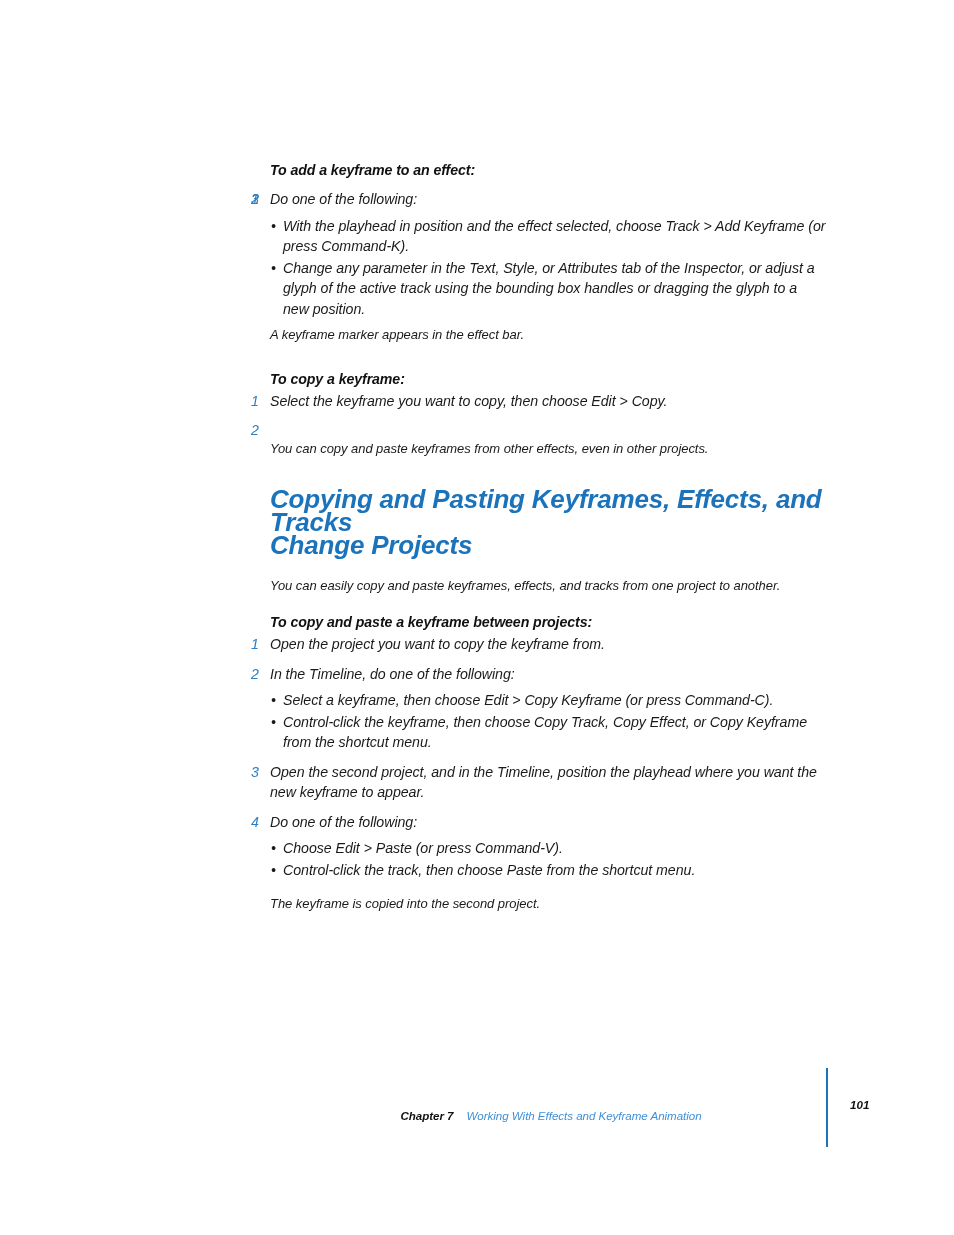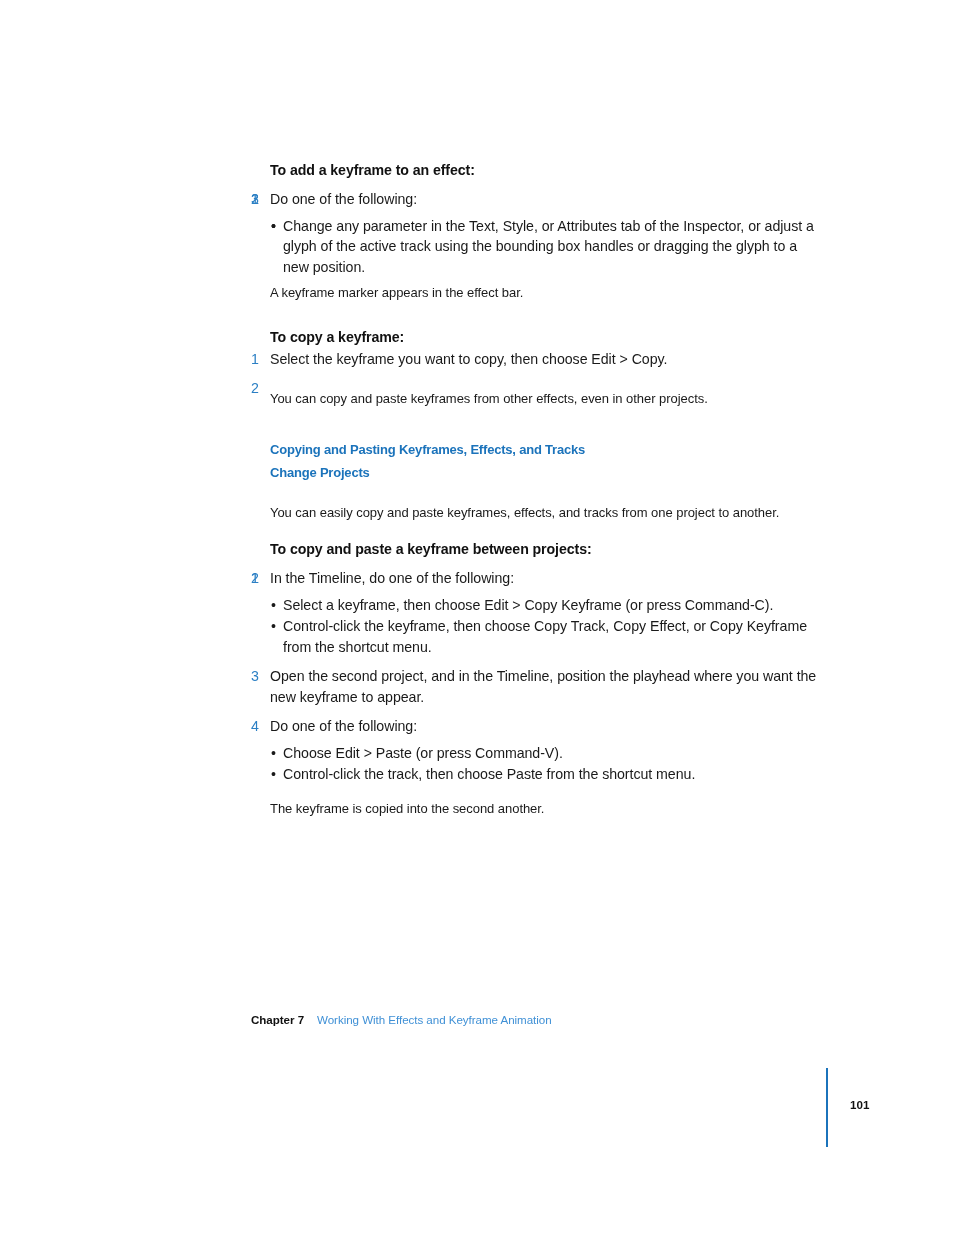--- a/index.html
+++ b/index.html
@@ -16,20 +16,21 @@
     -webkit-font-smoothing: antialiased;
   }
 
   .page {
     position: absolute;
     left: 0;
     top: 0;
     width: 954px;
     height: 1235px;
     overflow: hidden;
+    font-style: italic;
   }
 
   
   .content {
     position: absolute;
     left: 251px;
     top: 160px;
     width: 575px;
   }
 
@@ -38,21 +39,21 @@
     margin: 0 0 2px 19px;
     font-size: 14.2px;
     font-weight: bold;
     letter-spacing: -0.1px;
     color: #111111;
     line-height: 20px;
   }
 
   .section-head {
     margin: 0 0 1px 19px;
-    font-size: 13px;
+    font-size: 26px;
     font-weight: bold;
     color: #1b73bb;
     line-height: 23px;
     letter-spacing: -0.2px;
   }
 
   
   .steps {
     list-style: none;
     margin: 0;
@@ -110,26 +111,27 @@
     letter-spacing: -0.05px;
   }
   .spacer-md { height: 16px; }
   .spacer-lg { height: 23px; }
   .spacer-xl { height: 28px; }
 
   
   .footer {
     position: absolute;
     left: 251px;
-    top: 1012px;
+    top: 1108px;
     width: 600px;
     height: 24px;
     font-size: 11.6px;
     line-height: 16px;
     letter-spacing: -0.05px;
+    text-align: center;
   }
   .footer .chapter-label {
     font-weight: bold;
     color: #111111;
   }
   .footer .chapter-title {
     color: #3f90d6;
     margin-left: 13px;
   }
   .footer-rule {
@@ -168,20 +170,21 @@
         <li class="step">
           <span class="num">2</span>
         </li>
         <li class="step tight">
           <span class="num">3</span>
           <span>Do one of the following:</span>
 
           <ul class="bullets">
             <li class="bullet">
               <span class="dot">•</span>
+              <span>With the playhead in position and the effect selected, choose Track &gt; Add Keyframe (or press Command-K).</span>
             </li>
             <li class="bullet">
               <span class="dot">•</span>
               <span>Change any parameter in the Text, Style, or Attributes tab of the Inspector, or adjust a glyph of the active track using the bounding box handles or dragging the glyph to a new position.</span>
             </li>
           </ul>
         </li>
       </ul>
 
       <div class="body-para" style="margin-top:6px;">A keyframe marker appears in the effect bar.</div>
@@ -195,40 +198,41 @@
       <ul class="steps">
         <li class="step">
           <span class="num">1</span>
           <span>Select the keyframe you want to copy, then choose Edit &gt; Copy.</span>
         </li>
         <li class="step">
           <span class="num">2</span>
         </li>
       </ul>
 
-      <div class="body-para" style="margin-top:20px;">You can copy and paste keyframes from other effects, even in other projects.</div>
+      <div class="body-para" style="margin-top:28px;">You can copy and paste keyframes from other effects, even in other projects.</div>
     </div>
 
     <div class="spacer-xl"></div>
 
     <div>
       <div class="section-head">
         <span>Copying and Pasting Keyframes, Effects, and Tracks</span><br>
         <span>Change Projects</span>
       </div>
 
       <div class="body-para" style="margin-top:19px;">You can easily copy and paste keyframes, effects, and tracks from one project to another.</div>
 
       <div class="spacer-md"></div>
 
       <div class="proc-head">To copy and paste a keyframe between projects:</div>
 
       <ul class="steps">
         <li class="step">
           <span class="num">1</span>
+          <span>Open the project you want to copy the keyframe from.</span>
         </li>
 
         <li class="step tight">
           <span class="num">2</span>
           <span>In the Timeline, do one of the following:</span>
 
           <ul class="bullets">
             <li class="bullet">
               <span class="dot">•</span>
               <span>Select a keyframe, then choose Edit &gt; Copy Keyframe (or press Command-C).</span>
@@ -255,21 +259,21 @@
               <span>Choose Edit &gt; Paste (or press Command-V).</span>
             </li>
             <li class="bullet">
               <span class="dot">•</span>
               <span>Control-click the track, then choose Paste from the shortcut menu.</span>
             </li>
           </ul>
         </li>
       </ul>
 
-      <div class="body-para" style="margin-top:14px;">The keyframe is copied into the second another.</div>
+      <div class="body-para" style="margin-top:14px;">The keyframe is copied into the second project.</div>
     </div>
 
   </div>
 
   <div class="footer">
     <span class="chapter-label">Chapter 7</span><span class="chapter-title">Working With Effects and Keyframe Animation</span>
   </div>
   <div class="footer-rule"></div>
   <div class="page-number">101</div>
 

